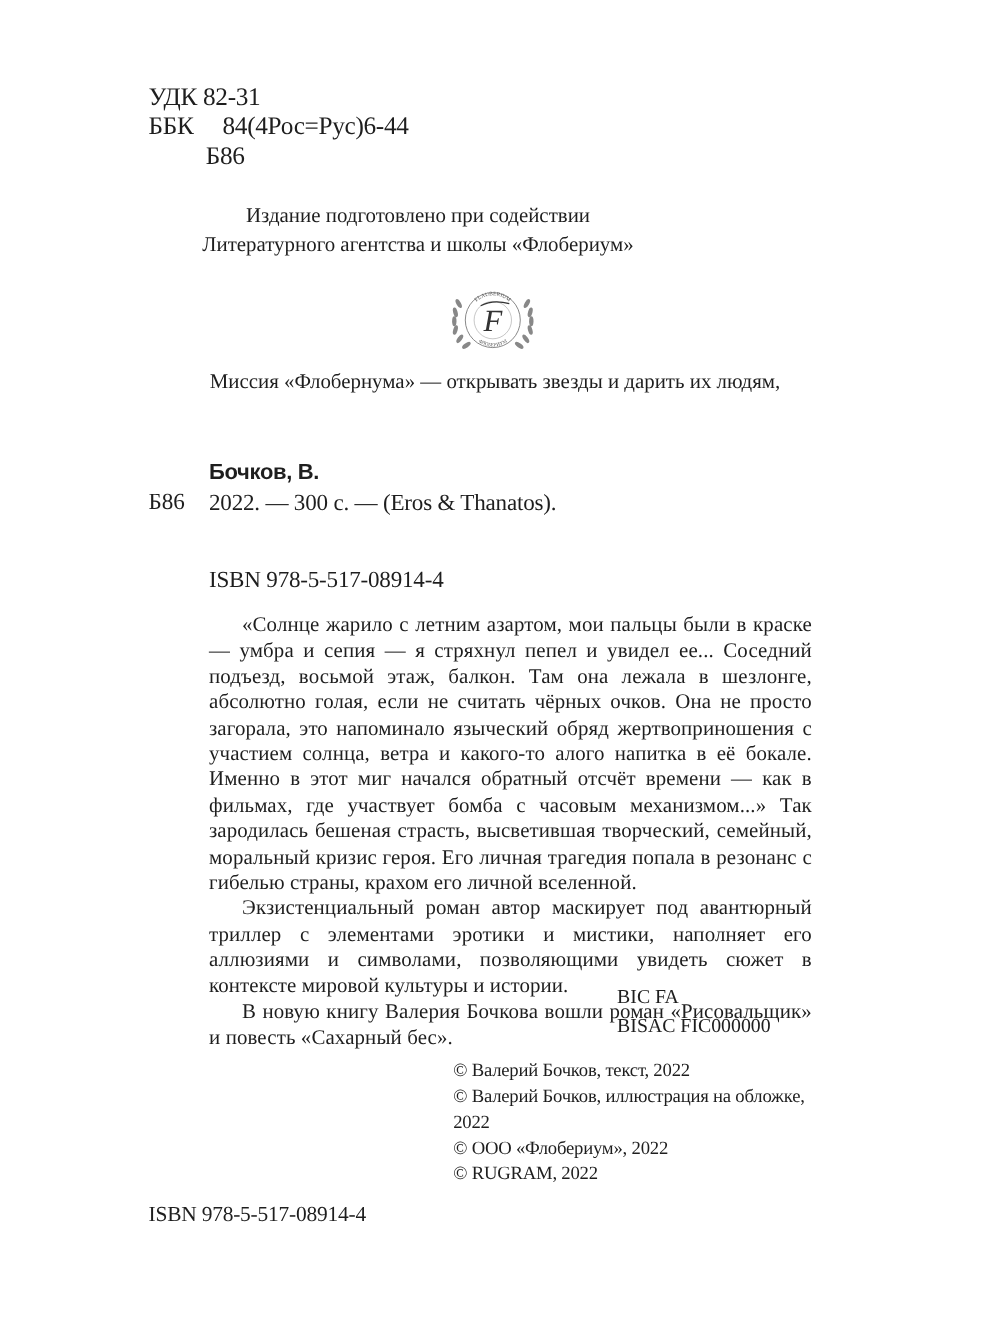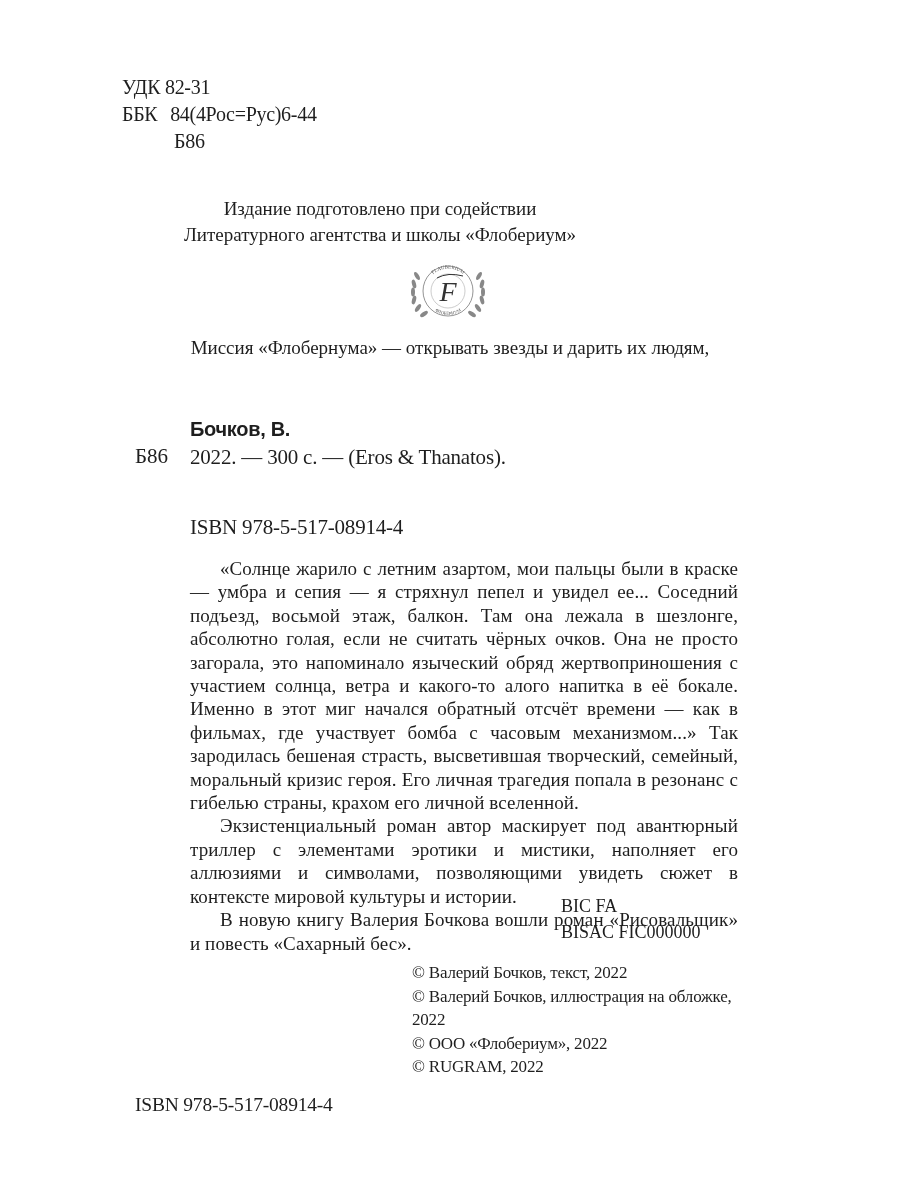--- a/index.html
+++ b/index.html
@@ -11,30 +11,30 @@
       width: 900px;
       height: 1200px;
       position: relative;
       overflow: hidden;
       color: #1e1e1e;
       font-family: "Liberation Serif", "DejaVu Serif", serif;
     }
     .abs { position: absolute; }
 
     .classif {
-      left: 122px; top: 74px;
-      font-size: 20px; line-height: 27px;
+      left: 135px; top: 74px;
+      font-size: 23px; line-height: 27px;
       letter-spacing: -0.3px;
     }
     .classif .row { white-space: nowrap; }
     .classif .indent { padding-left: 52px; }
-    .classif .bbk-val { margin-left: 8px; }
+    .classif .bbk-val { margin-left: 21px; }
 
     .support {
-      left: 0; width: 760px; top: 196px;
+      left: 0; width: 760px; top: 184px;
       text-align: center;
       font-size: 19px; line-height: 26px;
     }
 
     .logo {
       left: 403px; top: 254px;
       width: 90px; height: 72px;
     }
 
     .mission {

